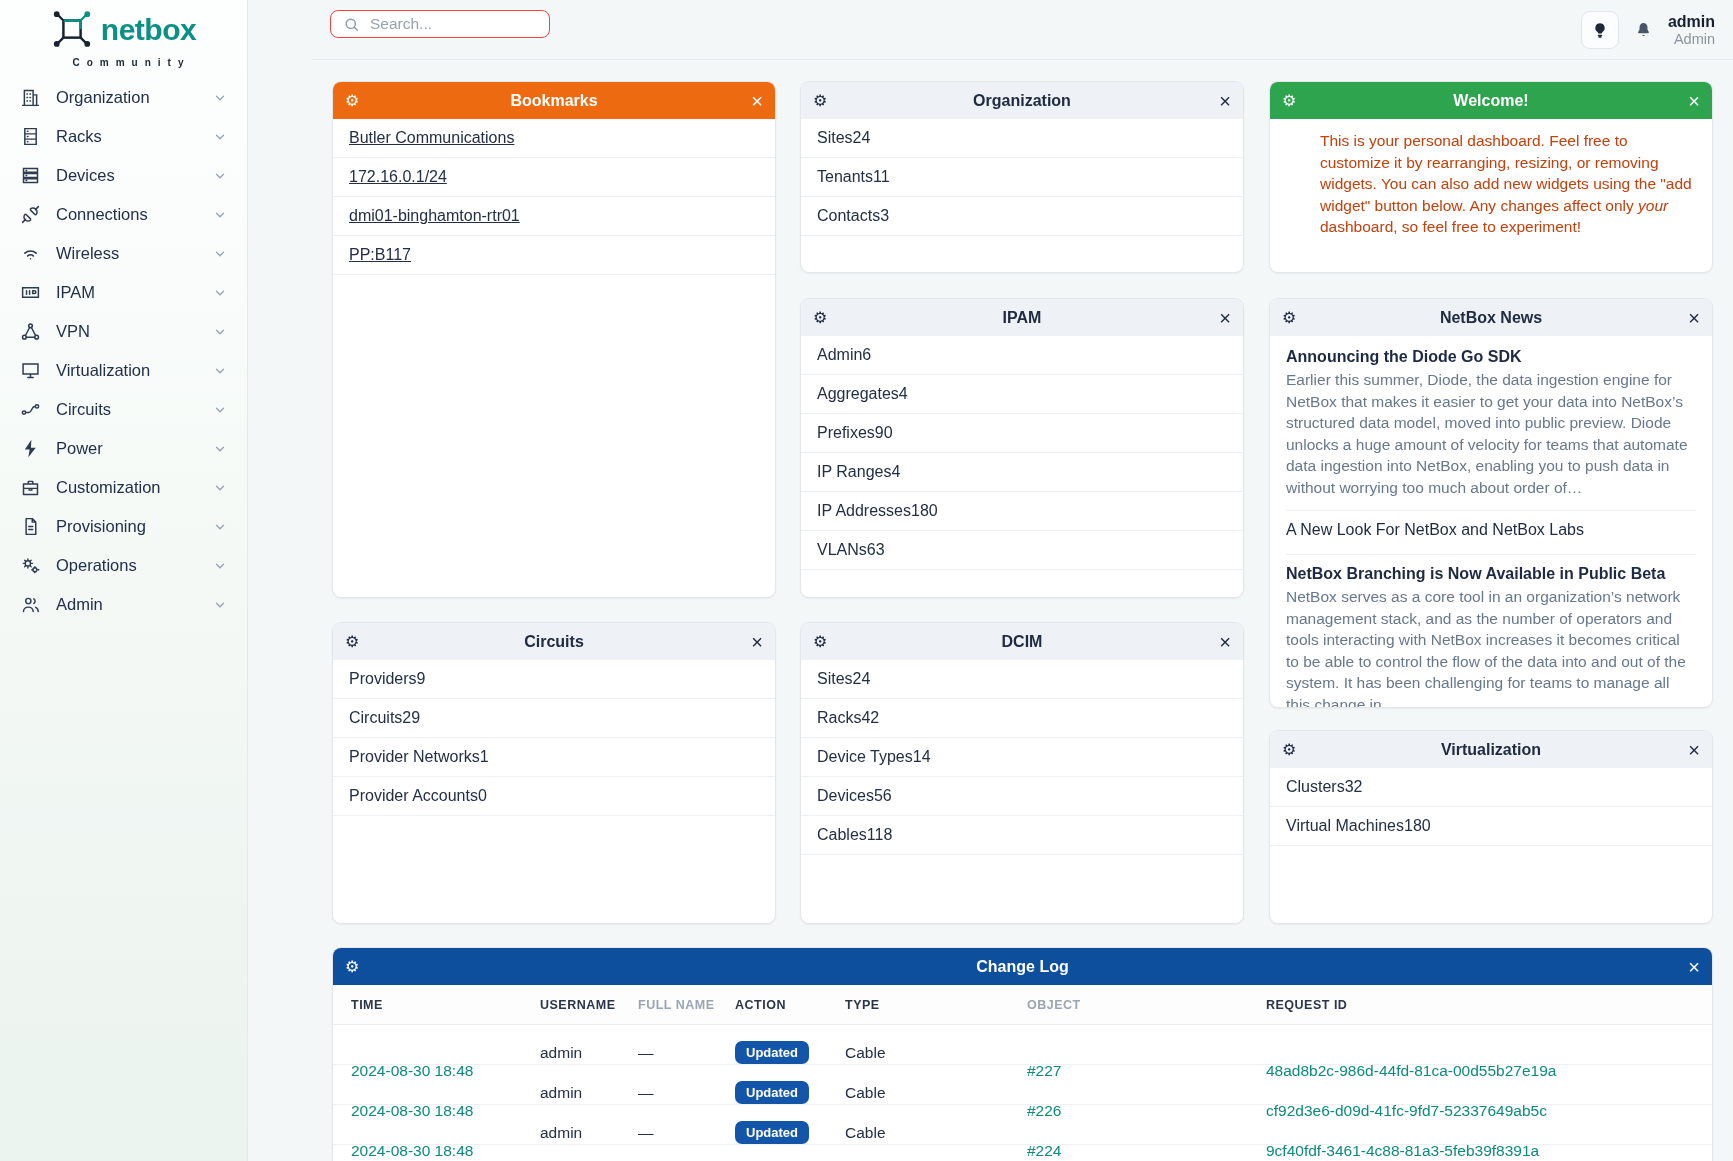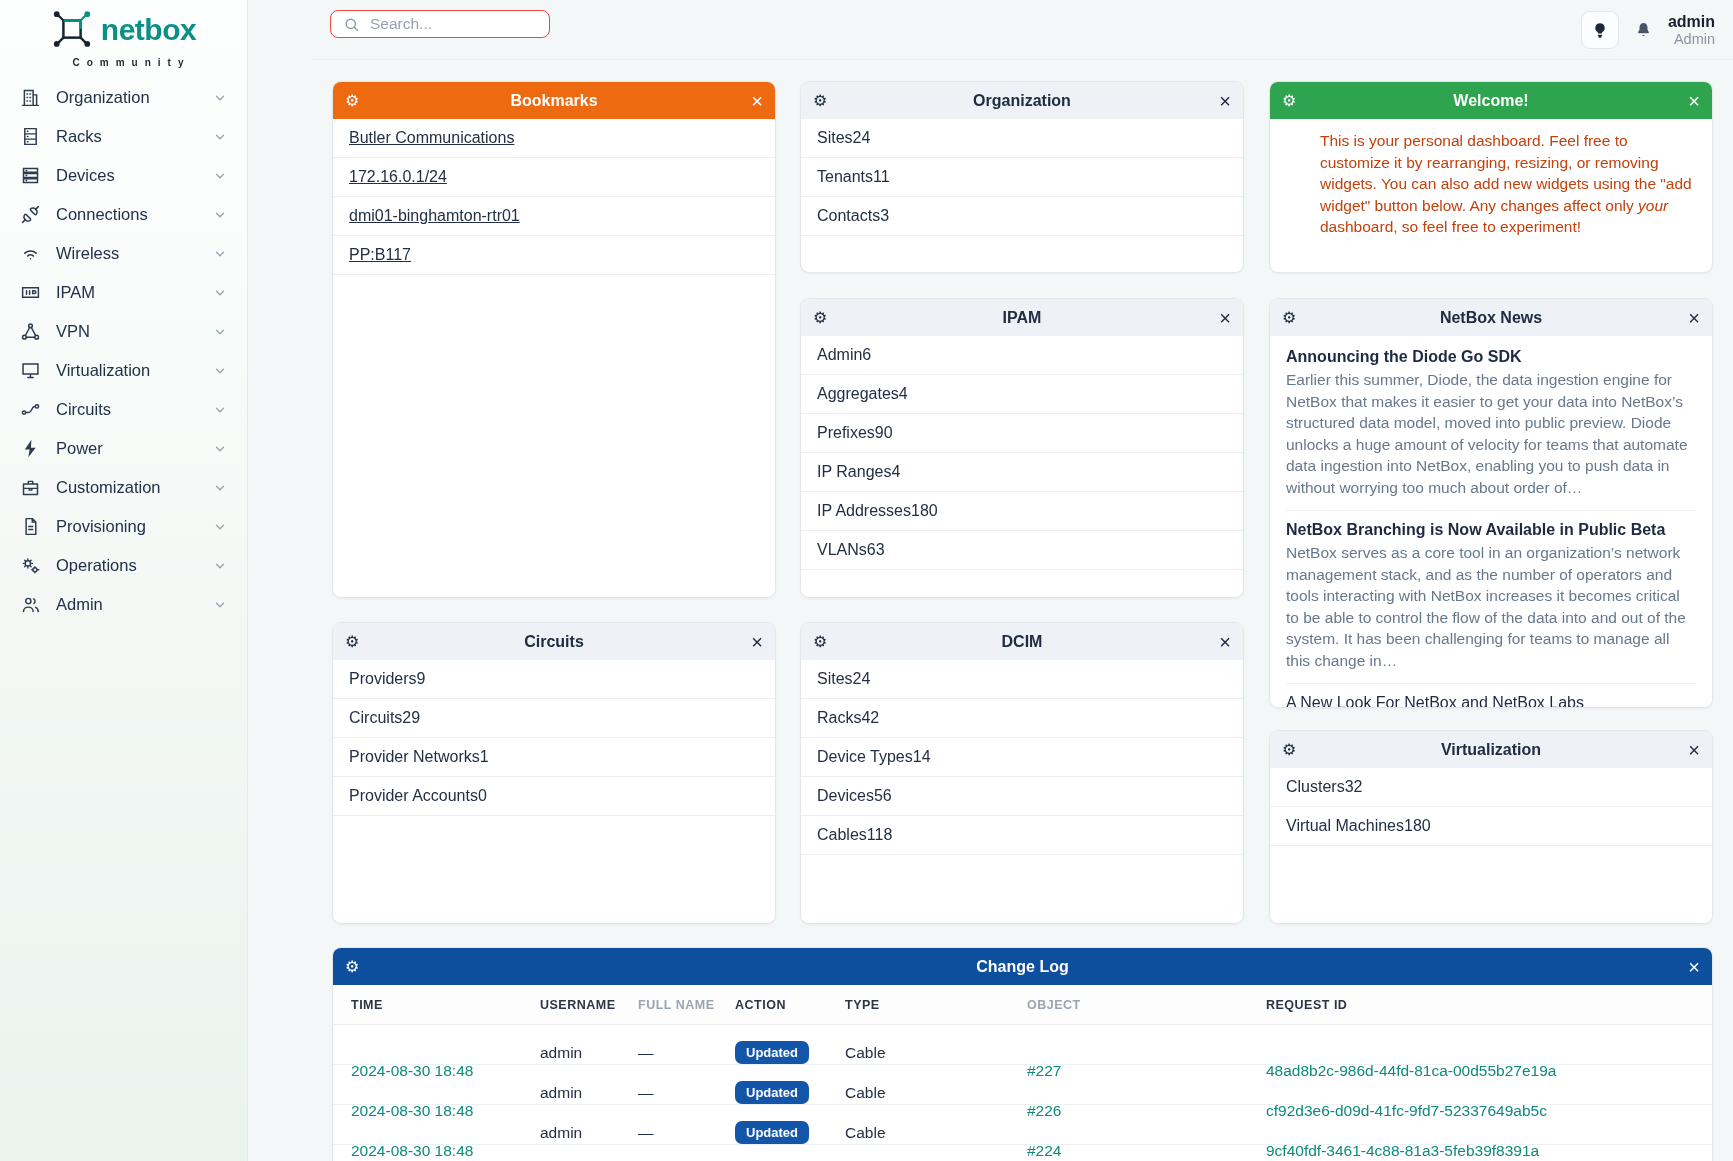--- a/index.html
+++ b/index.html
@@ -408,25 +408,25 @@
     <span class="hd-gear">⚙</span>
     <span class="hd-title">NetBox News</span>
     <span class="hd-close">×</span>
   </div>
   <div class="news-body">
     <div class="news-item">
       <div class="news-title">Announcing the Diode Go SDK</div>
       <div class="news-x">Earlier this summer, Diode, the data ingestion engine for NetBox that makes it easier to get your data into NetBox’s structured data model, moved into public preview. Diode unlocks a huge amount of velocity for teams that automate data ingestion into NetBox, enabling you to push data in without worrying too much about order of…</div>
     </div>
     <div class="news-item">
+      <div class="news-title" style="font-weight:400;">A New Look For NetBox and NetBox Labs</div>
+    </div>
+    <div class="news-item">
       <div class="news-title">NetBox Branching is Now Available in Public Beta</div>
       <div class="news-x">NetBox serves as a core tool in an organization’s network management stack, and as the number of operators and tools interacting with NetBox increases it becomes critical to be able to control the flow of the data into and out of the system. It has been challenging for teams to manage all this change in…</div>
-    </div>
-    <div class="news-item">
-      <div class="news-title" style="font-weight:400;">A New Look For NetBox and NetBox Labs</div>
     </div>
   </div>
 </section>
 
 <section class="card" style="left:332px; top:622px; width:444px; height:302px;">
   <div class="card-hd">
     <span class="hd-gear">⚙</span>
     <span class="hd-title">Circuits</span>
     <span class="hd-close">×</span>
   </div>

